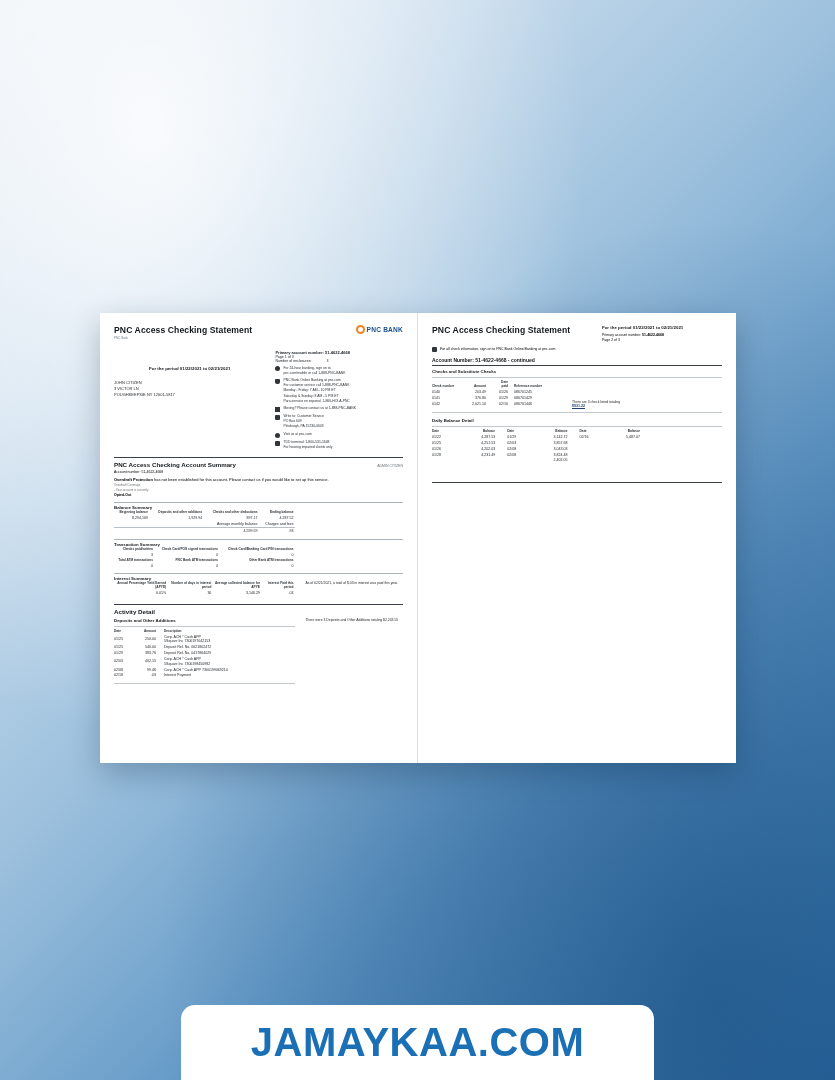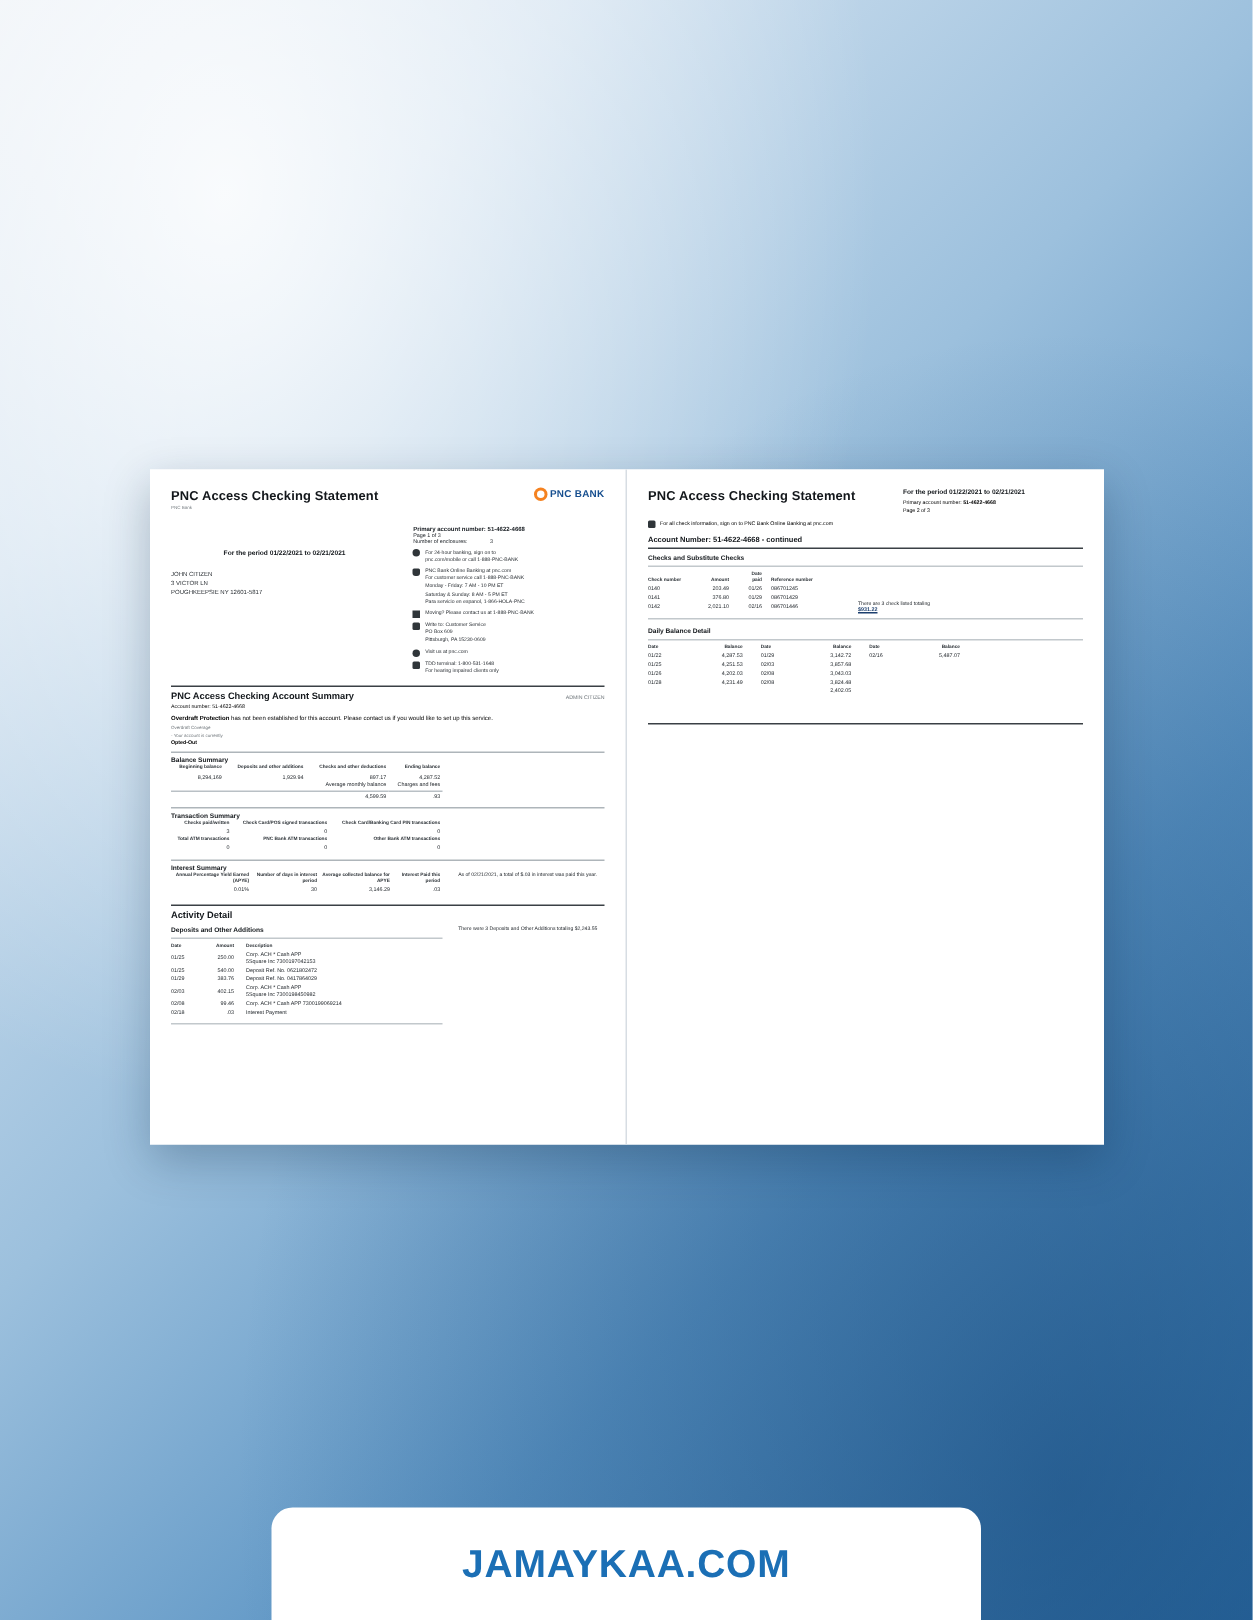--- a/index.html
+++ b/index.html
@@ -146,21 +146,21 @@
 
   .watermark-bar {
     position: absolute;
     left: 181px; top: 1005px;
     width: 473px; height: 75px;
     background: #ffffff;
     border-radius: 14px 14px 0 0;
     display: flex; align-items: center; justify-content: center;
   }
   .watermark-text {
-    font-size: 26px; font-weight: bold; color: #1b6fb5;
+    font-size: 40px; font-weight: bold; color: #1b6fb5;
     letter-spacing: .5px;
   }
 </style>
 </head>
 <body>
 
 <div class="bg-wash"></div>
 
 <div class="pages-wrap">
 

